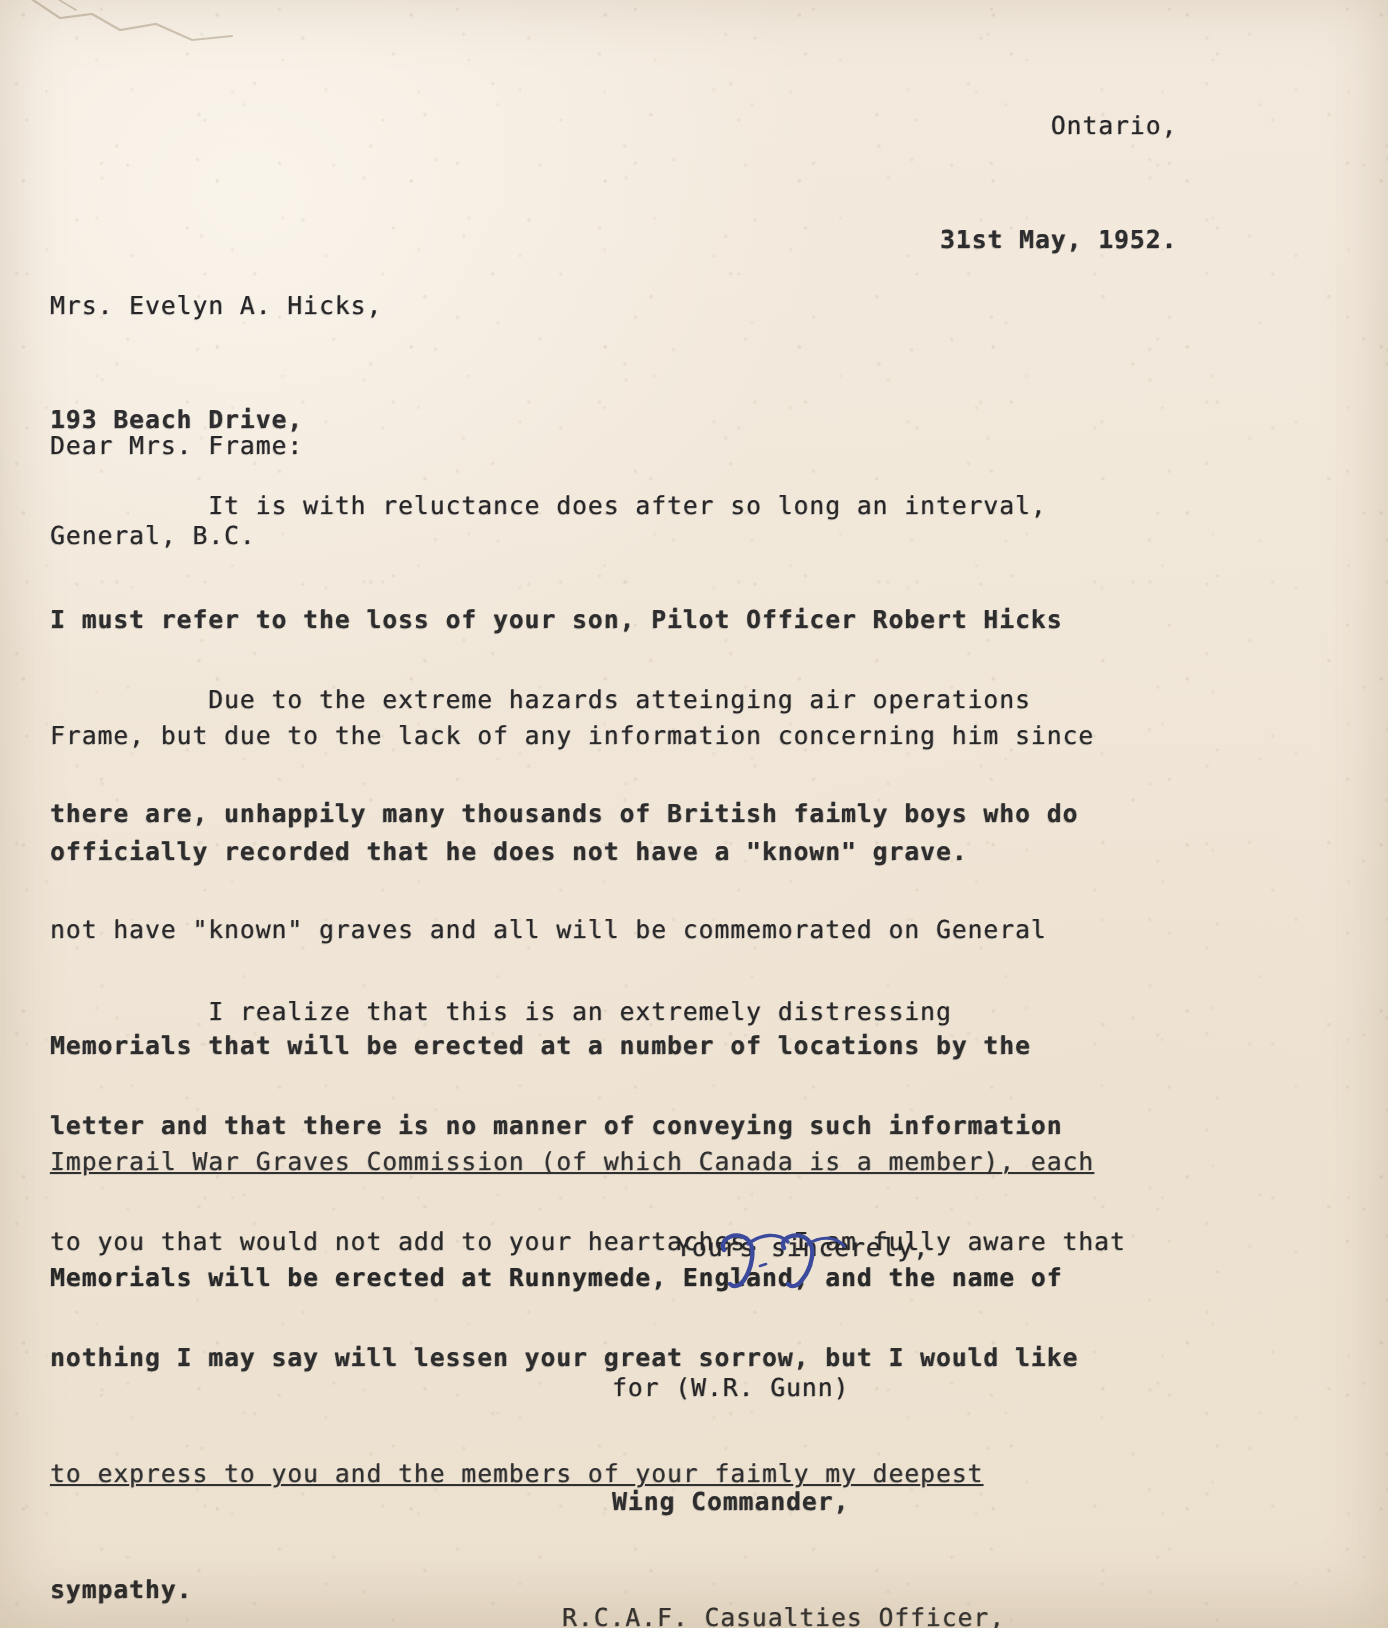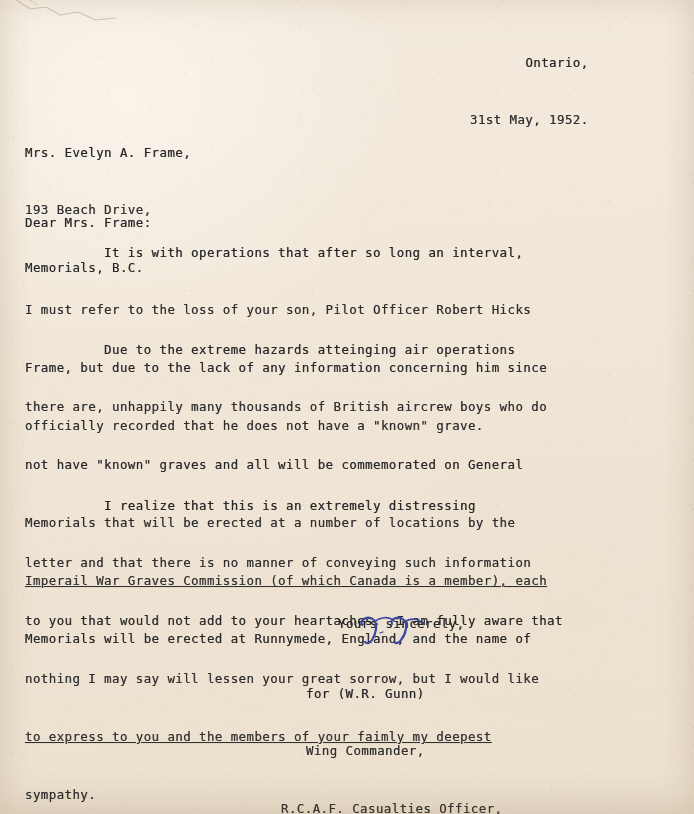--- a/index.html
+++ b/index.html
@@ -88,21 +88,21 @@
   #salutation { top: 174px; left: 25px; }
   #para1      { top: 204px; left: 25px; }
   #para2      { top: 301px; left: 25px; }
   #para3      { top: 457px; left: 25px; }
   #closing    { top: 575px; left: 338px; }
   #signblock  { top: 645px; left: 281px; }
 
   .ln { display: block; }
 
   
-  .ln:nth-child(2n)   { opacity: 0.96; }
+  .ln:nth-child(2n)   { opacity: 0.96; font-weight: bold; }
   .ln:nth-child(3n)   { opacity: 0.99; }
   .ln:nth-child(5n)   { opacity: 0.94; text-decoration: underline; }
 
   
   .signature {
     position: absolute;
     top: 612px;
     left: 356px;
     width: 72px;
     height: 38px;
@@ -120,39 +120,39 @@
     <path d="M4 1 L22 13 L38 11 L52 19 L70 16 L88 24 L108 22" fill="none" stroke="#8d7a5e" stroke-width="1.1" stroke-linecap="round"></path>
     <path d="M20 3 L30 9" fill="none" stroke="#8d7a5e" stroke-width="0.8" stroke-linecap="round"></path>
   </svg>
 
   <div class="tw" id="dateline">
     <span class="ln">Ontario,</span>
     <span class="ln">31st May, 1952.</span>
   </div>
 
   <div class="tw" id="addressee">
-    <span class="ln">Mrs. Evelyn A. Frame,</span>
+    <span class="ln">Mrs. Evelyn A. Hicks,</span>
     <span class="ln">193 Beach Drive,</span>
-    <span class="ln">Memorials, B.C.</span>
+    <span class="ln">General, B.C.</span>
   </div>
 
   <div class="tw" id="salutation">
     <span class="ln">Dear Mrs. Frame:</span>
   </div>
 
   <div class="tw" id="para1">
-    <span class="ln">          It is with operations that after so long an interval,</span>
+    <span class="ln">          It is with reluctance does after so long an interval,</span>
     <span class="ln">I must refer to the loss of your son, Pilot Officer Robert Hicks</span>
     <span class="ln">Frame, but due to the lack of any information concerning him since</span>
     <span class="ln">officially recorded that he does not have a "known" grave.</span>
   </div>
 
   <div class="tw" id="para2">
     <span class="ln">          Due to the extreme hazards atteinging air operations</span>
-    <span class="ln">there are, unhappily many thousands of British aircrew boys who do</span>
+    <span class="ln">there are, unhappily many thousands of British faimly boys who do</span>
     <span class="ln">not have "known" graves and all will be commemorated on General</span>
     <span class="ln">Memorials that will be erected at a number of locations by the</span>
     <span class="ln">Imperail War Graves Commission (of which Canada is a member), each</span>
     <span class="ln">Memorials will be erected at Runnymede, England, and the name of</span>
   </div>
 
   <div class="tw" id="para3">
     <span class="ln">          I realize that this is an extremely distressing</span>
     <span class="ln">letter and that there is no manner of conveying such information</span>
     <span class="ln">to you that would not add to your heartaches.  I am fully aware that</span>

